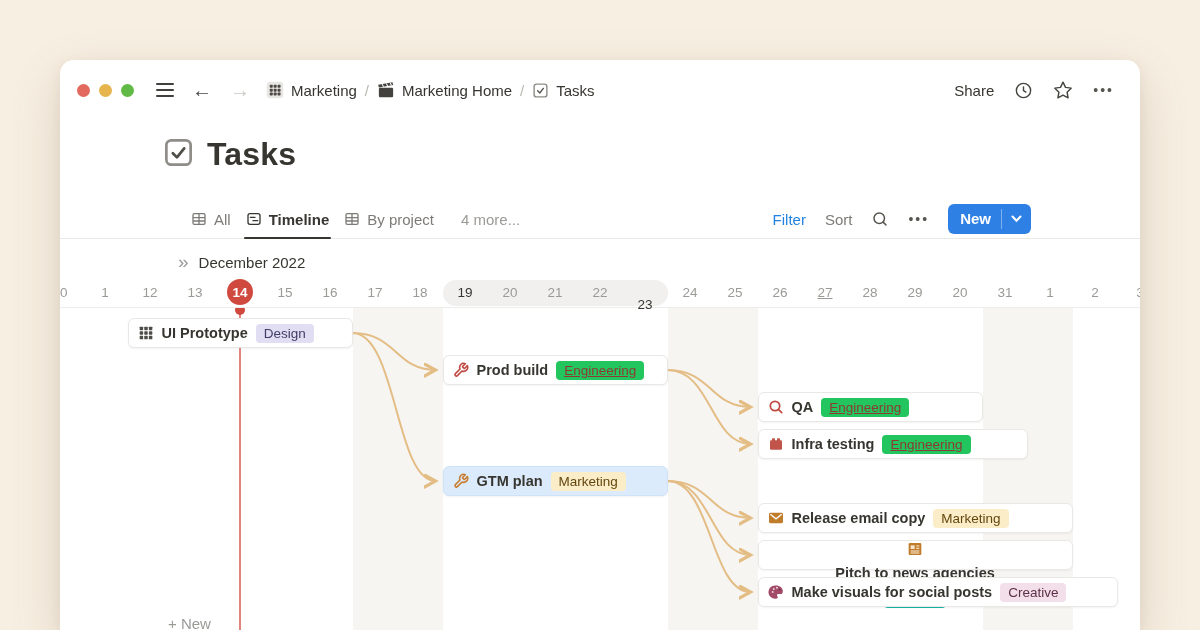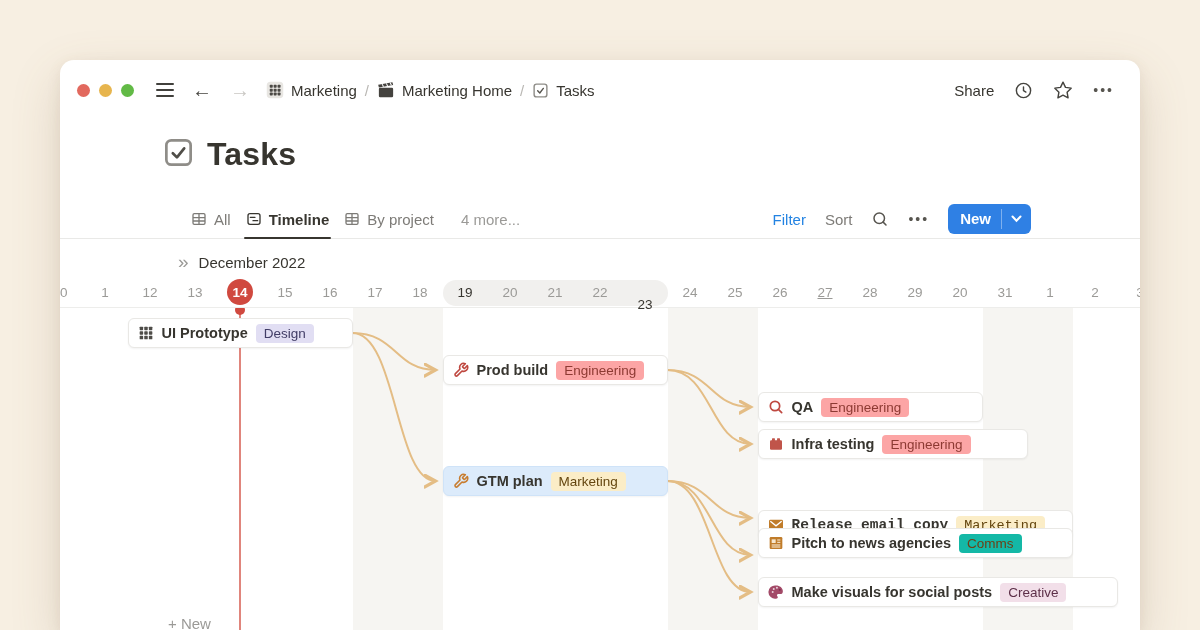--- a/index.html
+++ b/index.html
@@ -71,21 +71,21 @@
   .today-dot { position:absolute; width:10px; height:10px; border-radius:50%; background:#d0493f; margin-left:-5px; top:-3px; z-index:5; }
   .conn-svg { position:absolute; left:0; top:0; z-index:3; pointer-events:none; }
 
   .task-card { position:absolute; height:30px; display:flex; align-items:center; gap:8px; padding:0 9px;
                background:#fff; border:1px solid #e9e8e5; border-radius:6px; box-shadow:0 1px 2px rgba(15,15,15,.05);
                z-index:4; cursor:pointer; white-space:nowrap; }
   .task-card.sel { background:#dcebfb; border-color:#cfe3f8; }
   .task-name { font-size:14.5px; font-weight:700; color:#37352f; }
   .tag { font-size:13.5px; padding:2px 8px; border-radius:4px; font-weight:400; }
   .tag-purple { background:#e1def3; color:#413d66; }
-  .tag-red    { background:#fca5a5; color:#8d3a33; }
+  .tag-red    { background:#22c55e; color:#8d3a33;text-decoration:underline; }
   .tag-yellow { background:#fbedc7; color:#64460f; }
   .tag-orange { background:#14b8a6; color:#6e3f14; }
   .tag-pink   { background:#f2dfe9; color:#5d3049; }
   .task-ic { display:inline-flex; align-items:center; }
 
   .plus-new { position:absolute; left:108px; top:307px; font-size:15px; color:#9b9a97; cursor:pointer; z-index:2; }
 </style>
 </head>
 <body>
 
@@ -341,31 +341,31 @@
       </div>
       <div class="task-card sel" style="left: 382.5px; top: 158px; width: 225px;">
         <span class="task-ic">
           <svg width="16" height="16" viewBox="0 0 24 24" fill="none" stroke="#c87d30" stroke-width="2.4" stroke-linecap="round" stroke-linejoin="round">
             <path d="M14.7 6.3a1 1 0 0 0 0 1.4l1.6 1.6a1 1 0 0 0 1.4 0l3.77-3.77a6 6 0 0 1-7.94 7.94l-6.91 6.91a2.12 2.12 0 0 1-3-3l6.91-6.91a6 6 0 0 1 7.94-7.94l-3.76 3.76z"></path>
           </svg>
         </span>
         <span class="task-name">GTM plan</span>
         <span class="tag tag-yellow">Marketing</span>
       </div>
-      <div class="task-card" style="left: 697.5px; top: 202px; width: 315px; font-family: Liberation Mono, monospace;">
+      <div class="task-card" style="left: 697.5px; top: 195px; width: 315px;">
         <span class="task-ic">
           <svg width="16" height="16" viewBox="0 0 24 24">
             <rect x="1.5" y="4" width="21" height="16" rx="2.2" fill="#c07c2a"></rect>
             <path d="M3.5 6.5l8.5 6.8 8.5-6.8" fill="none" stroke="#fff" stroke-width="2"></path>
           </svg>
         </span>
         <span class="task-name">Release email copy</span>
         <span class="tag tag-yellow">Marketing</span>
       </div>
-      <div class="task-card" style="left: 697.5px; top: 220px; width: 315px;">
+      <div class="task-card" style="left: 697.5px; top: 232px; width: 315px; flex-direction: column;">
         <span class="task-ic">
           <svg width="16" height="16" viewBox="0 0 24 24">
             <rect x="2.5" y="3" width="19" height="18" rx="1.8" fill="#c07c2a"></rect>
             <rect x="5.5" y="6.5" width="6" height="5.5" fill="#f6e6cd"></rect>
             <line x1="13.8" y1="7.5" x2="18.5" y2="7.5" stroke="#f6e6cd" stroke-width="1.7"></line>
             <line x1="13.8" y1="11" x2="18.5" y2="11" stroke="#f6e6cd" stroke-width="1.7"></line>
             <line x1="5.5" y1="15" x2="18.5" y2="15" stroke="#f6e6cd" stroke-width="1.7"></line>
             <line x1="5.5" y1="18" x2="18.5" y2="18" stroke="#f6e6cd" stroke-width="1.7"></line>
           </svg>
         </span>

